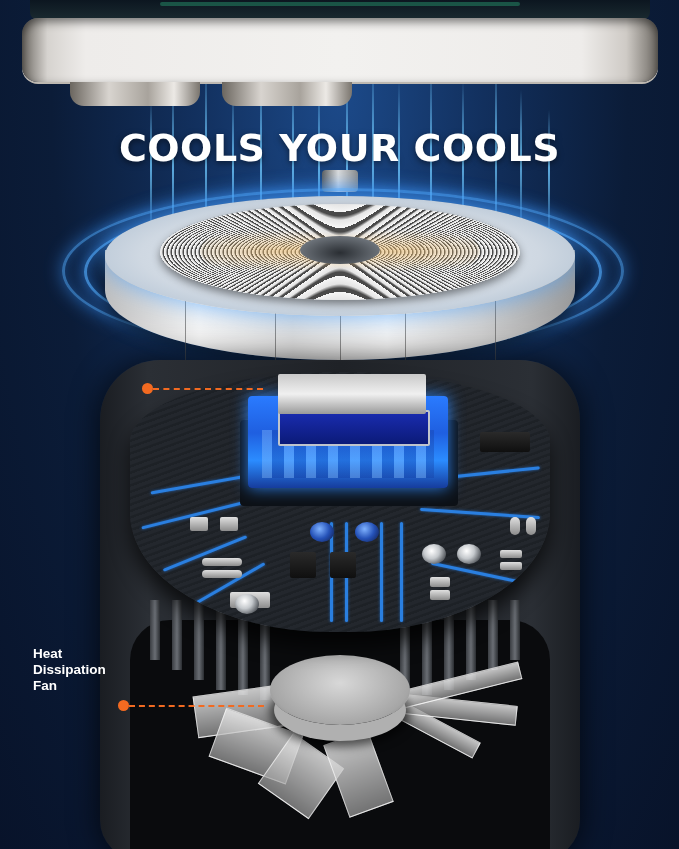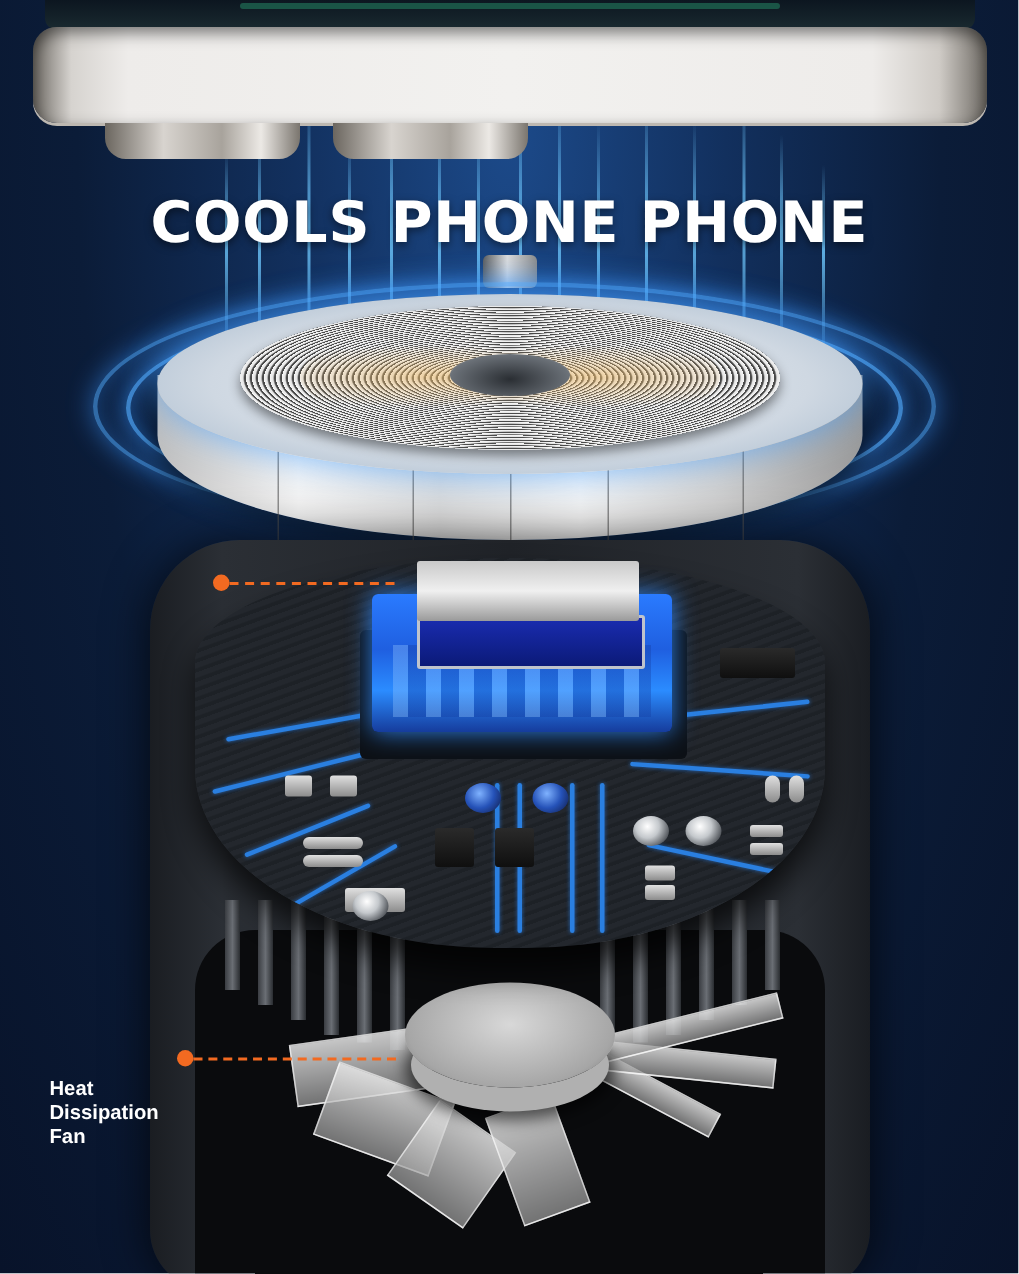--- a/index.html
+++ b/index.html
@@ -102,21 +102,21 @@
     <div class="beam" style="left:495px;height:220px;top:0"></div>
     <div class="beam" style="left:520px;height:160px;top:30px"></div>
     <div class="beam" style="left:548px;height:140px;top:50px"></div>
   </div>
 
   <div class="phone-top"></div>
   <div class="phone"></div>
   <div class="camera" style="left:70px;width:130px"></div>
   <div class="camera" style="left:222px;width:130px"></div>
 
-  <div class="headline">COOLS PHONE PHONE</div>
+  <div class="headline">COOLS YOUR COOLS</div>
 
   <div class="post"></div>
 
   <div class="glow-ring" style="left:62px;top:188px;width:556px;height:160px;opacity:0.7"></div>
   <div class="glow-ring" style="left:84px;top:198px;width:512px;height:142px;opacity:0.9"></div>
 
   <div class="magnet-side">
     <div class="magnet-seg" style="left:80px"></div>
     <div class="magnet-seg" style="left:170px"></div>
     <div class="magnet-seg" style="left:235px"></div>
@@ -191,21 +191,21 @@
   </div>
 
   <div class="chip-base"></div>
   <div class="chip-glow"></div>
   <div class="chip-blue"></div>
   <div class="chip-silver"></div>
 
   <div class="dot" style="left:142px;top:383px"></div>
   <div class="dash" style="left:153px;top:388px;width:110px"></div>
 
-  <div class="callout" style="left:33px;top:718px">
+  <div class="callout" style="left:33px;top:646px">
     <div>Heat</div>
     <div>Dissipation</div>
     <div>Fan</div>
   </div>
   <div class="dot" style="left:118px;top:700px"></div>
   <div class="dash" style="left:129px;top:705px;width:135px"></div>
 
 </div>
 
 </body></html>

